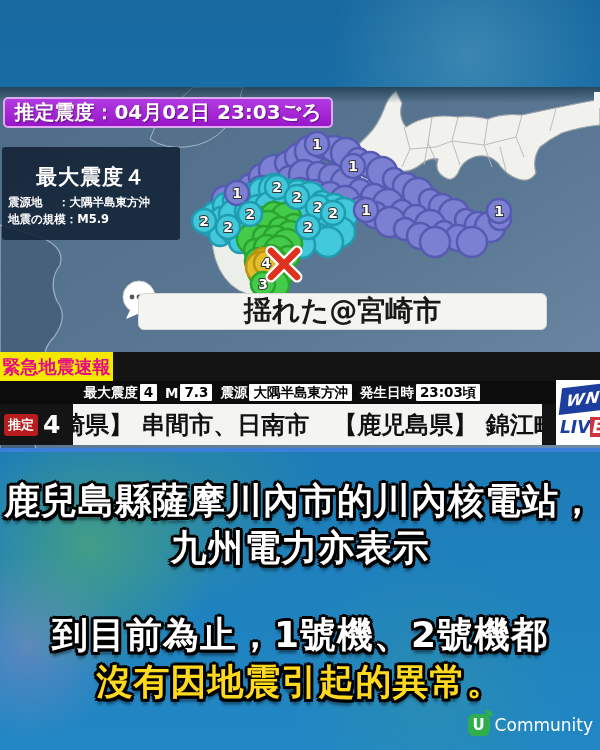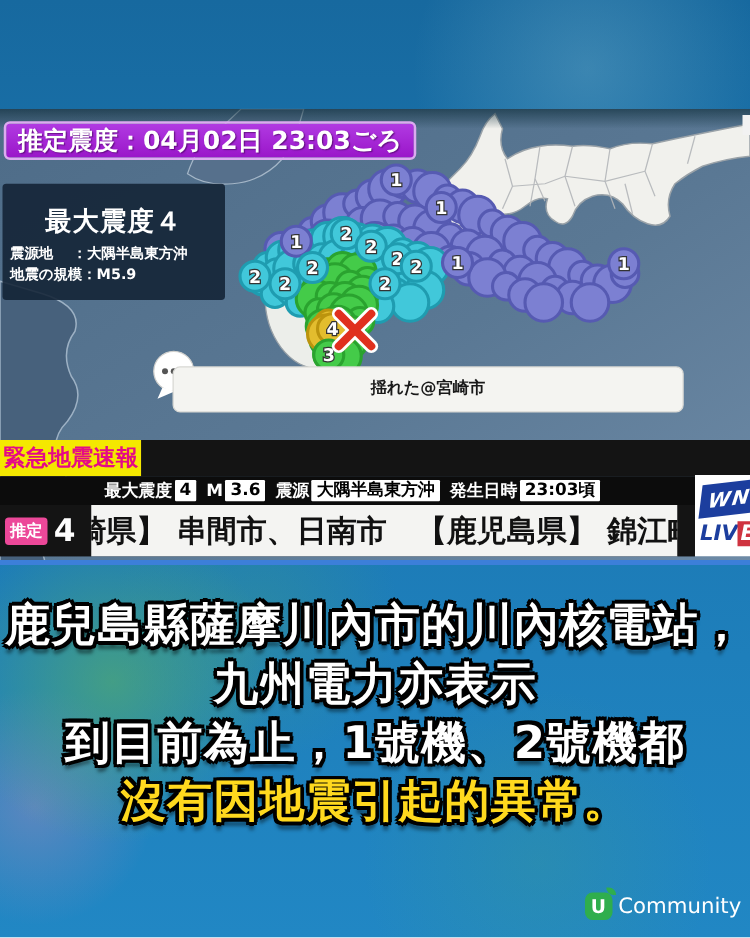--- a/index.html
+++ b/index.html
@@ -26,40 +26,40 @@
   }
   .info-box{
     position:absolute;left:2px;top:60px;width:178px;height:93px;box-sizing:border-box;
     background:rgba(18,34,52,.88);border-radius:3px;color:#fff;padding:16px 6px 0 6px;
   }
   .info-title{font-size:21px;font-weight:bold;text-align:center;letter-spacing:1px;margin-bottom:3px;}
   .info-line{font-size:11.5px;font-weight:bold;line-height:17px;white-space:nowrap;}
   .bubble{
     position:absolute;left:138px;top:206px;width:407px;height:35px;
     background:#f4f4f1;border:1px solid #d8d8d4;border-radius:6px;
-    color:#191919;font-size:13px;font-weight:bold;text-align:center;line-height:34px;
+    color:#191919;font-size:28px;font-weight:bold;text-align:center;line-height:34px;
   }
   
   .eew-row{position:absolute;left:0;top:265px;width:600px;height:29px;background:#141414;display:flex;}
   .eew-label{width:113px;background:#f4e800;color:#e50a86;font-size:18px;font-weight:bold;
     line-height:29px;text-align:center;white-space:nowrap;}
   .eew-gap{width:5px;background:#141414;}
   .eew-msg{width:427px;background:#f4e800;color:#101010;font-size:19.5px;font-weight:bold;
     line-height:29px;text-align:center;white-space:nowrap;overflow:hidden;}
   .eew-right{flex:1;background:#141414;}
   
   .sum-bar{position:absolute;left:0;top:294px;width:556px;height:23px;background:#0c0c0c;
     display:flex;align-items:center;justify-content:center;color:#fff;
     font-size:13.5px;font-weight:bold;white-space:nowrap;}
   .sum-bar .lab{margin:0 2px 0 8px;}
   .sum-bar .box{background:#fff;color:#000;padding:0 4px;border-radius:1px;line-height:17px;}
   
   .ticker-row{position:absolute;left:0;top:317px;width:556px;height:41px;background:#141414;display:flex;}
   .ticker-left{width:73px;display:flex;align-items:center;background:#141414;}
-  .est-chip{background:#ec4899;color:#fff;font-size:13px;font-weight:bold;border-radius:3px;
+  .est-chip{background:#b91c1c;color:#fff;font-size:13px;font-weight:bold;border-radius:3px;
     padding:2px 4px;margin-left:4px;white-space:nowrap;}
   .ticker-int{color:#fff;font-size:25px;font-weight:bold;margin-left:5px;}
   .ticker-body{width:469px;background:#f4f4f2;overflow:hidden;display:flex;align-items:center;}
   .ticker-text{color:#111;font-size:24px;font-weight:bold;white-space:nowrap;margin-left:-12px;}
   .ticker-strip{flex:1;background:#141414;}
   
   .wni-box{position:absolute;left:556px;top:293px;width:44px;height:65px;background:#fff;overflow:visible;}
   .wni-logo{position:absolute;left:5px;top:5px;width:52px;height:27px;background:#1c3e9e;
     transform:skewX(-14deg) rotate(-7deg);color:#fff;font-style:italic;font-weight:bold;
     font-size:16px;line-height:27px;text-align:center;letter-spacing:1px;}
@@ -351,21 +351,21 @@
     <div class="eew-row">
       <div class="eew-label">緊急地震速報</div>
       <div class="eew-gap"></div>
       <div class="eew-right"></div>
     </div>
 
     <div class="sum-bar">
       <span class="lab">最大震度</span>
       <span class="box">4</span>
       <span class="lab">M</span>
-      <span class="box">3.6</span>
+      <span class="box">7.3</span>
       <span class="lab">震源</span>
       <span class="box">大隅半島東方沖</span>
       <span class="lab">発生日時</span>
       <span class="box">23:03頃</span>
     </div>
 
     <div class="ticker-row">
       <div class="ticker-left">
         <span class="est-chip">推定</span>
         <span class="ticker-int">4</span>
@@ -381,21 +381,21 @@
       <div class="wni-live"><span>LIV</span><span class="e">E</span></div>
     </div>
 
     <div class="tv-corner"></div>
     <div class="tv-bottom-line"></div>
   </div>
 
   <div id="caption">
     <div class="cap-line" style="color: rgb(255, 255, 255);">鹿兒島縣薩摩川內市的川內核電站，</div>
     <div class="cap-line" style="color: rgb(255, 255, 255);">九州電力亦表示</div>
-    <div class="cap-line" style="color: rgb(255, 255, 255);">到目前為止，1號機、2號機都</div>
+    <div class="cap-line" style="color: rgb(255, 255, 255); margin-top: 40px;">到目前為止，1號機、2號機都</div>
     <div class="cap-line" style="color: rgb(255, 217, 30);">沒有因地震引起的異常。</div>
   </div>
 
   <div id="watermark">
     <div class="u-badge">U</div>
     <div class="u-name">Community</div>
   </div>
 
 </div>
 

